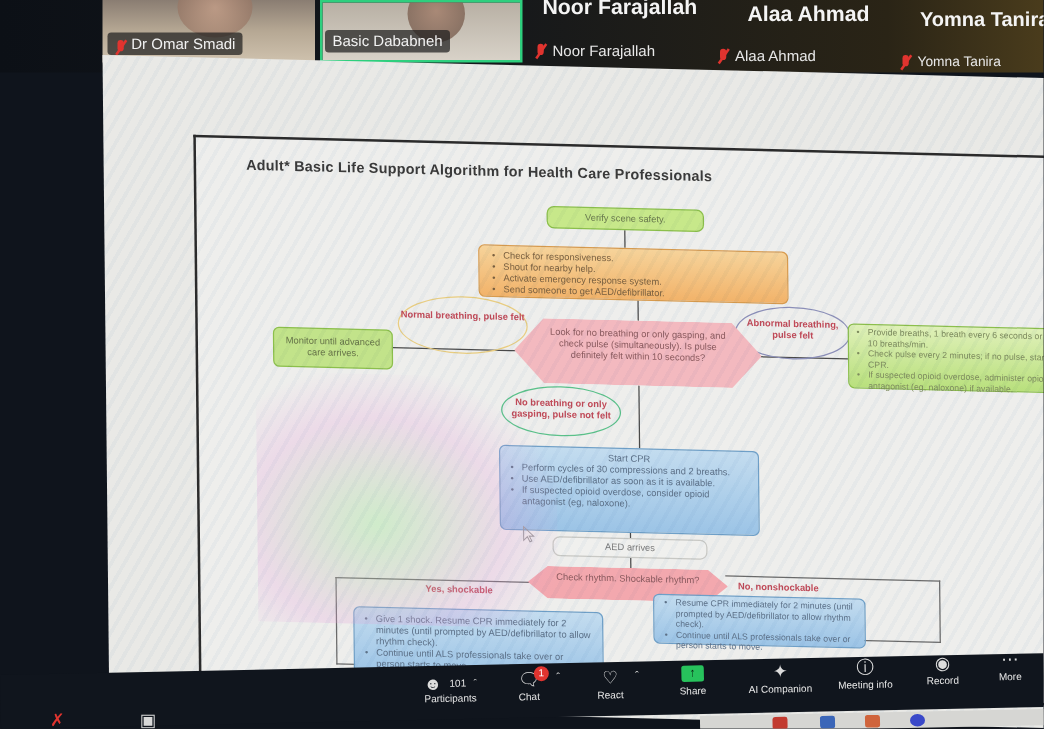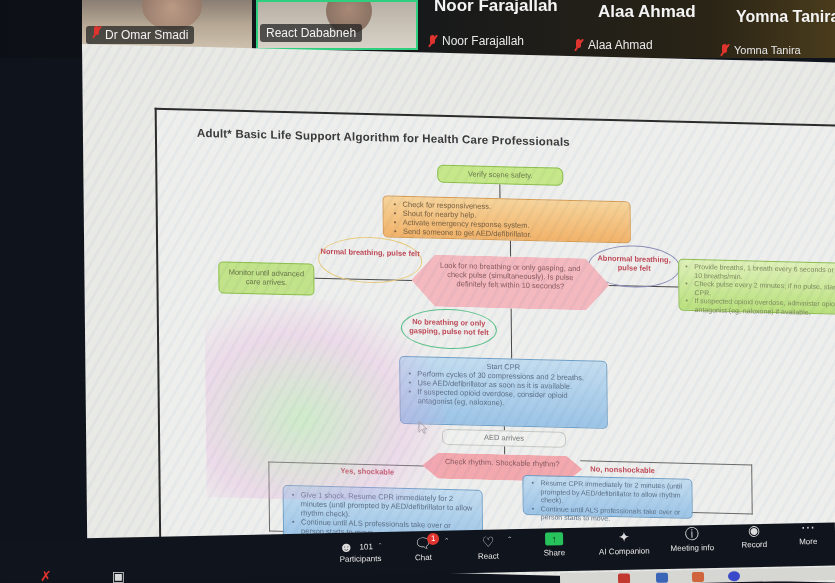--- a/index.html
+++ b/index.html
@@ -7,21 +7,21 @@
   .stage { position: relative; width: 835px; height: 583px; background: #0f141c; overflow: hidden; }
 
   
   .strip { position: absolute; left: 0; top: 0; width: 835px; height: 58px; background: linear-gradient(90deg, #0c1016 0%, #14171b 45%, #2a2416 85%, #4a3c1c 100%); }
   .video-tile { position: absolute; top: 0; height: 50px; overflow: hidden; }
   .tile-omar { left: 82px; width: 170px; background: linear-gradient(180deg, #8a7d72 0%, #b6a894 50%, #cfc2ae 100%); }
   .tile-emad { left: 256px; width: 162px; background: linear-gradient(180deg, #b8b0a4 0%, #d8d2c8 100%); border: 2px solid #2ecf7e; }
   .face { position: absolute; border-radius: 50%; }
   .tile-omar .face { left: 60px; top: -18px; width: 60px; height: 48px; background: radial-gradient(circle at 50% 50%, #c79f88, #8a6c5c); opacity: .75; }
   .tile-emad .face { left: 68px; top: -14px; width: 46px; height: 46px; background: radial-gradient(circle at 50% 45%, #a47e6a, #6b5447); opacity: .8; }
-  .name-tag { position: absolute; bottom: 6px; height: 18px; padding: 0 6px; background: rgba(30,30,30,.72); color: #f2f2f2; font-size: 12px; line-height: 18px; border-radius: 3px; display: flex; align-items: flex-start; gap: 4px; white-space: nowrap; }
+  .name-tag { position: absolute; bottom: 6px; height: 18px; padding: 0 6px; background: rgba(30,30,30,.72); color: #f2f2f2; font-size: 12px; line-height: 18px; border-radius: 3px; display: flex; align-items: flex-end; gap: 4px; white-space: nowrap; }
   .tile-omar .name-tag { left: 4px; }
   .tile-emad .name-tag { left: 2px; }
   .mute-icon { display: inline-block; width: 9px; height: 12px; position: relative; }
   .mute-icon::before { content: ""; position: absolute; left: 2px; top: 0; width: 5px; height: 9px; border-radius: 3px; background: #e0342f; }
   .mute-icon::after { content: ""; position: absolute; left: 4px; top: -1px; width: 2px; height: 14px; background: #e0342f; transform: rotate(35deg); }
 
   .audio-tile { position: absolute; top: 0; height: 58px; }
   .audio-tile .big-name { position: absolute; top: 2px; color: #f4f4f4; font-weight: bold; font-size: 17px; white-space: nowrap; }
   .audio-tile .small-tag { position: absolute; top: 34px; display: flex; align-items: center; gap: 5px; color: #e8e8e8; font-size: 12px; white-space: nowrap; }
   .t-noor { left: 422px; width: 150px; }
@@ -96,21 +96,21 @@
     <div class="video-tile tile-omar">
       <div class="face"></div>
       <div class="name-tag">
         <span class="mute-icon"></span>
         <span>Dr Omar Smadi</span>
       </div>
     </div>
     <div class="video-tile tile-emad">
       <div class="face"></div>
       <div class="name-tag">
-        <span>React Dababneh</span>
+        <span>Basic Dababneh</span>
       </div>
     </div>
     <div class="audio-tile t-noor">
       <div class="big-name">Noor Farajallah</div>
       <div class="small-tag">
         <span class="mute-icon"></span>
         <span>Noor Farajallah</span>
       </div>
     </div>
     <div class="audio-tile t-alaa">

